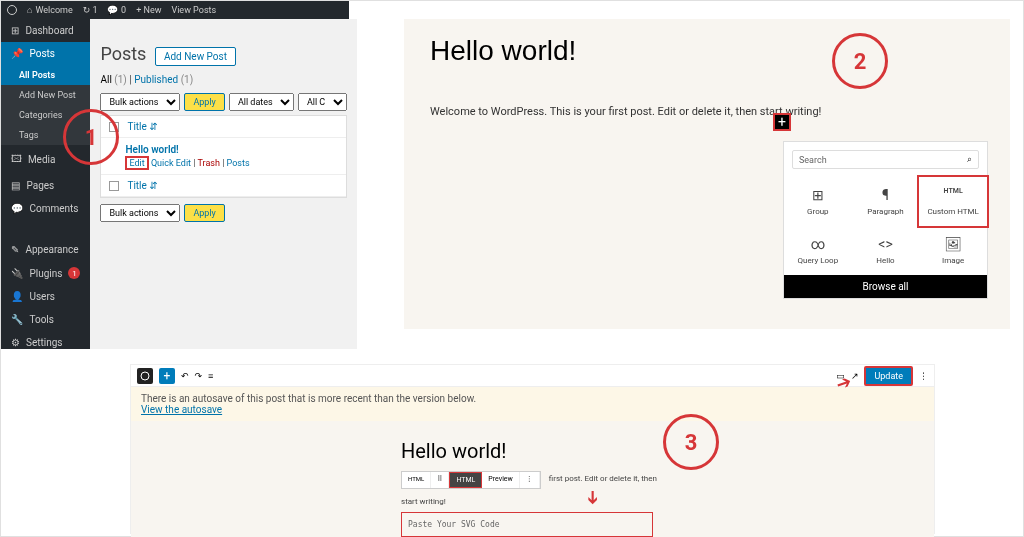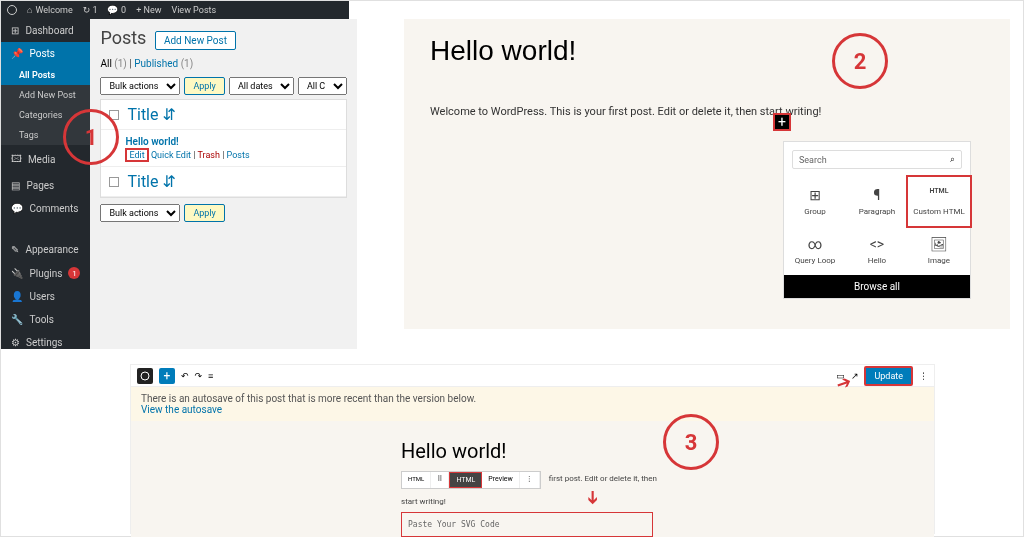--- a/index.html
+++ b/index.html
@@ -11,66 +11,66 @@
   .adminbar { background: #23282d; color: #ccc; height: 18px; display: flex; align-items: center; font-size: 9px; padding: 0 6px; gap: 10px; }
   .adminbar span svg { vertical-align: middle; }
   .adminbar .wel { display: flex; gap: 3px; align-items: center; }
   .left { display: flex; height: 330px; }
   .sidemenu { background: #23282d; width: 112px; color: #ccc; font-size: 10px; }
   .sidemenu .item { padding: 6px 10px; display: flex; align-items: center; gap: 6px; cursor: pointer; }
   .sidemenu .item.active { background: #0073aa; color: #fff; }
   .sidemenu .sub { background: #32373c; padding: 5px 10px 5px 18px; font-size: 9px; }
   .sidemenu .sub.cur { background: #0073aa; color: #fff; font-weight: 600; }
   .pluginbadge { background: #d63638; color: #fff; border-radius: 50%; width: 12px; height: 12px; display: inline-flex; align-items: center; justify-content: center; font-size: 8px; }
-  .content { background: #f1f1f1; flex: 1; padding: 8px 10px; font-size: 10px; color: #444; }
+  .content { background: #f1f1f1; flex: 1; padding: 24px 10px; font-size: 10px; color: #444; }
   .content h1 { font-size: 18px; font-weight: 400; display: inline-block; margin-right: 6px; }
   .addbtn { border: 1px solid #0073aa; color: #0073aa; background: #fff; font-size: 10px; padding: 3px 8px; border-radius: 2px; display: inline-block; }
   .subsub { margin: 8px 0; font-size: 10px; }
   .subsub .cur { color: #000; }
   .subsub a { color: #0073aa; text-decoration: none; text-align: right; }
   .tbar { display: flex; gap: 4px; margin: 4px 0; }
   select.sm { font-size: 9px; padding: 2px 4px; }
-  .apply { background: #fef9c3; border: 1px solid #0073aa; color: #0073aa; padding: 2px 8px; font-size: 9px; border-radius: 2px; }
+  .apply { background: #fde047; border: 1px solid #0073aa; color: #0073aa; padding: 2px 8px; font-size: 9px; border-radius: 2px; }
   .table { background: #fff; border: 1px solid #ddd; }
   .thead { display: flex; padding: 5px 8px; border-bottom: 1px solid #eee; align-items: center; gap: 8px; }
-  .thead .title { color: #0073aa; font-size: 16px; }
+  .thead .title { color: #0073aa; font-size: 10px; }
   .trow { padding: 6px 24px; border-bottom: 1px solid #eee; }
   .ptitle { color: #0073aa; font-weight: 600; font-size: 10px; }
   .ractions { font-size: 9px; margin-top: 3px; }
   .ractions a { color: #0073aa; text-decoration: none; }
   .ractions .trash { color: #a00; }
   .editbox { border: 2px solid #d63638; padding: 0 2px; text-align: right; }
   .cb { appearance: none; width: 10px; height: 10px; border: 1px solid #999; }
 
   
   .circle { position: absolute; border: 3px solid #d63638; border-radius: 50%; display: flex; align-items: center; justify-content: center; font-size: 22px; font-weight: 700; color: #d63638; }
 
   
   .panel2 { position: absolute; left: 403px; top: 18px; width: 606px; height: 310px; background: #f8f5f0; padding: 16px 26px; }
   .panel2 h1 { font-size: 28px; font-weight: 400; font-family: "Segoe UI Light", sans-serif; }
   .panel2 .para { margin-top: 38px; font-size: 11px; color: #333; }
   .plusbtn { position: absolute; left: 772px; top: 112px; width: 18px; height: 18px; background: #000; color: #fff; display: flex; align-items: center; justify-content: center; font-size: 14px; border: 2px solid #d63638; }
-  .inserter { position: absolute; left: 782px; top: 140px; width: 188px; background: #fff; border: 1px solid #ddd; font-size: 9px; }
+  .inserter { position: absolute; left: 782px; top: 140px; width: 205px; background: #fff; border: 1px solid #ddd; font-size: 9px; }
   .searchrow { display: flex; border: 1px solid #ddd; border-radius: 2px; margin: 8px; padding: 3px 6px; justify-content: space-between; align-items: center; }
   .blkwrap { display: flex; flex-wrap: wrap; }
   .blk { width: 33.33%; text-align: center; padding: 10px 4px; }
   .blk .ic { font-size: 14px; color: #444; height: 16px; }
   .blk .lb { font-size: 8px; color: #444; margin-top: 4px; }
   .htmlhl { outline: 2px solid #d63638; }
   .browseall { background: #000; color: #fff; text-align: center; padding: 6px; font-size: 10px; }
 
   
   .panel3 { position: absolute; left: 129px; top: 363px; width: 805px; height: 170px; background: #fff; border: 1px solid #eee; }
   .toolbar3 { background: #fff; height: 22px; border-bottom: 1px solid #eee; display: flex; align-items: center; padding: 0 6px; justify-content: space-between; font-size: 9px; }
   .tbleft { display: flex; gap: 6px; align-items: center; }
   .wplogo { width: 16px; height: 16px; background: #222; border-radius: 2px; display: flex; align-items: center; justify-content: center; color: #fff; font-size: 10px; }
   .bluebtn { background: #007cba; color: #fff; width: 16px; height: 16px; display: flex; align-items: center; justify-content: center; font-size: 12px; border-radius: 2px; }
   .updatebtn { background: #007cba; color: #fff; padding: 3px 8px; font-size: 9px; border: 2px solid #d63638; border-radius: 2px; }
   .notice { background: #fdf7e7; padding: 6px 10px; font-size: 10px; color: #555; }
-  .notice a { color: #0073aa; }
+  .notice a { color: #0073aa; text-decoration: underline; }
   .editorbody { background: #f8f5f0; height: 120px; padding: 18px 270px 0 270px; position: relative; }
   .editorbody h1 { font-size: 20px; font-weight: 400; }
   .blocktoolbar { display: inline-flex; border: 1px solid #ccc; background: #fff; font-size: 7px; margin-top: 8px; }
   .blocktoolbar > div { padding: 3px 6px; border-right: 1px solid #eee; }
   .blocktoolbar .htmlt { background: #444; color: #fff; border: 1.5px solid #d63638; }
   .afterbar { font-size: 8px; color: #444; display: inline; margin-left: 4px; }
   .codeinput { border: 1.5px solid #d63638; margin-top: 4px; padding: 7px 6px; font-size: 8px; font-family: monospace; color: #666; width: 252px; }
   .arrow { position: absolute; font-size: 18px; color: #d63638; }
 </style>
 </head>

